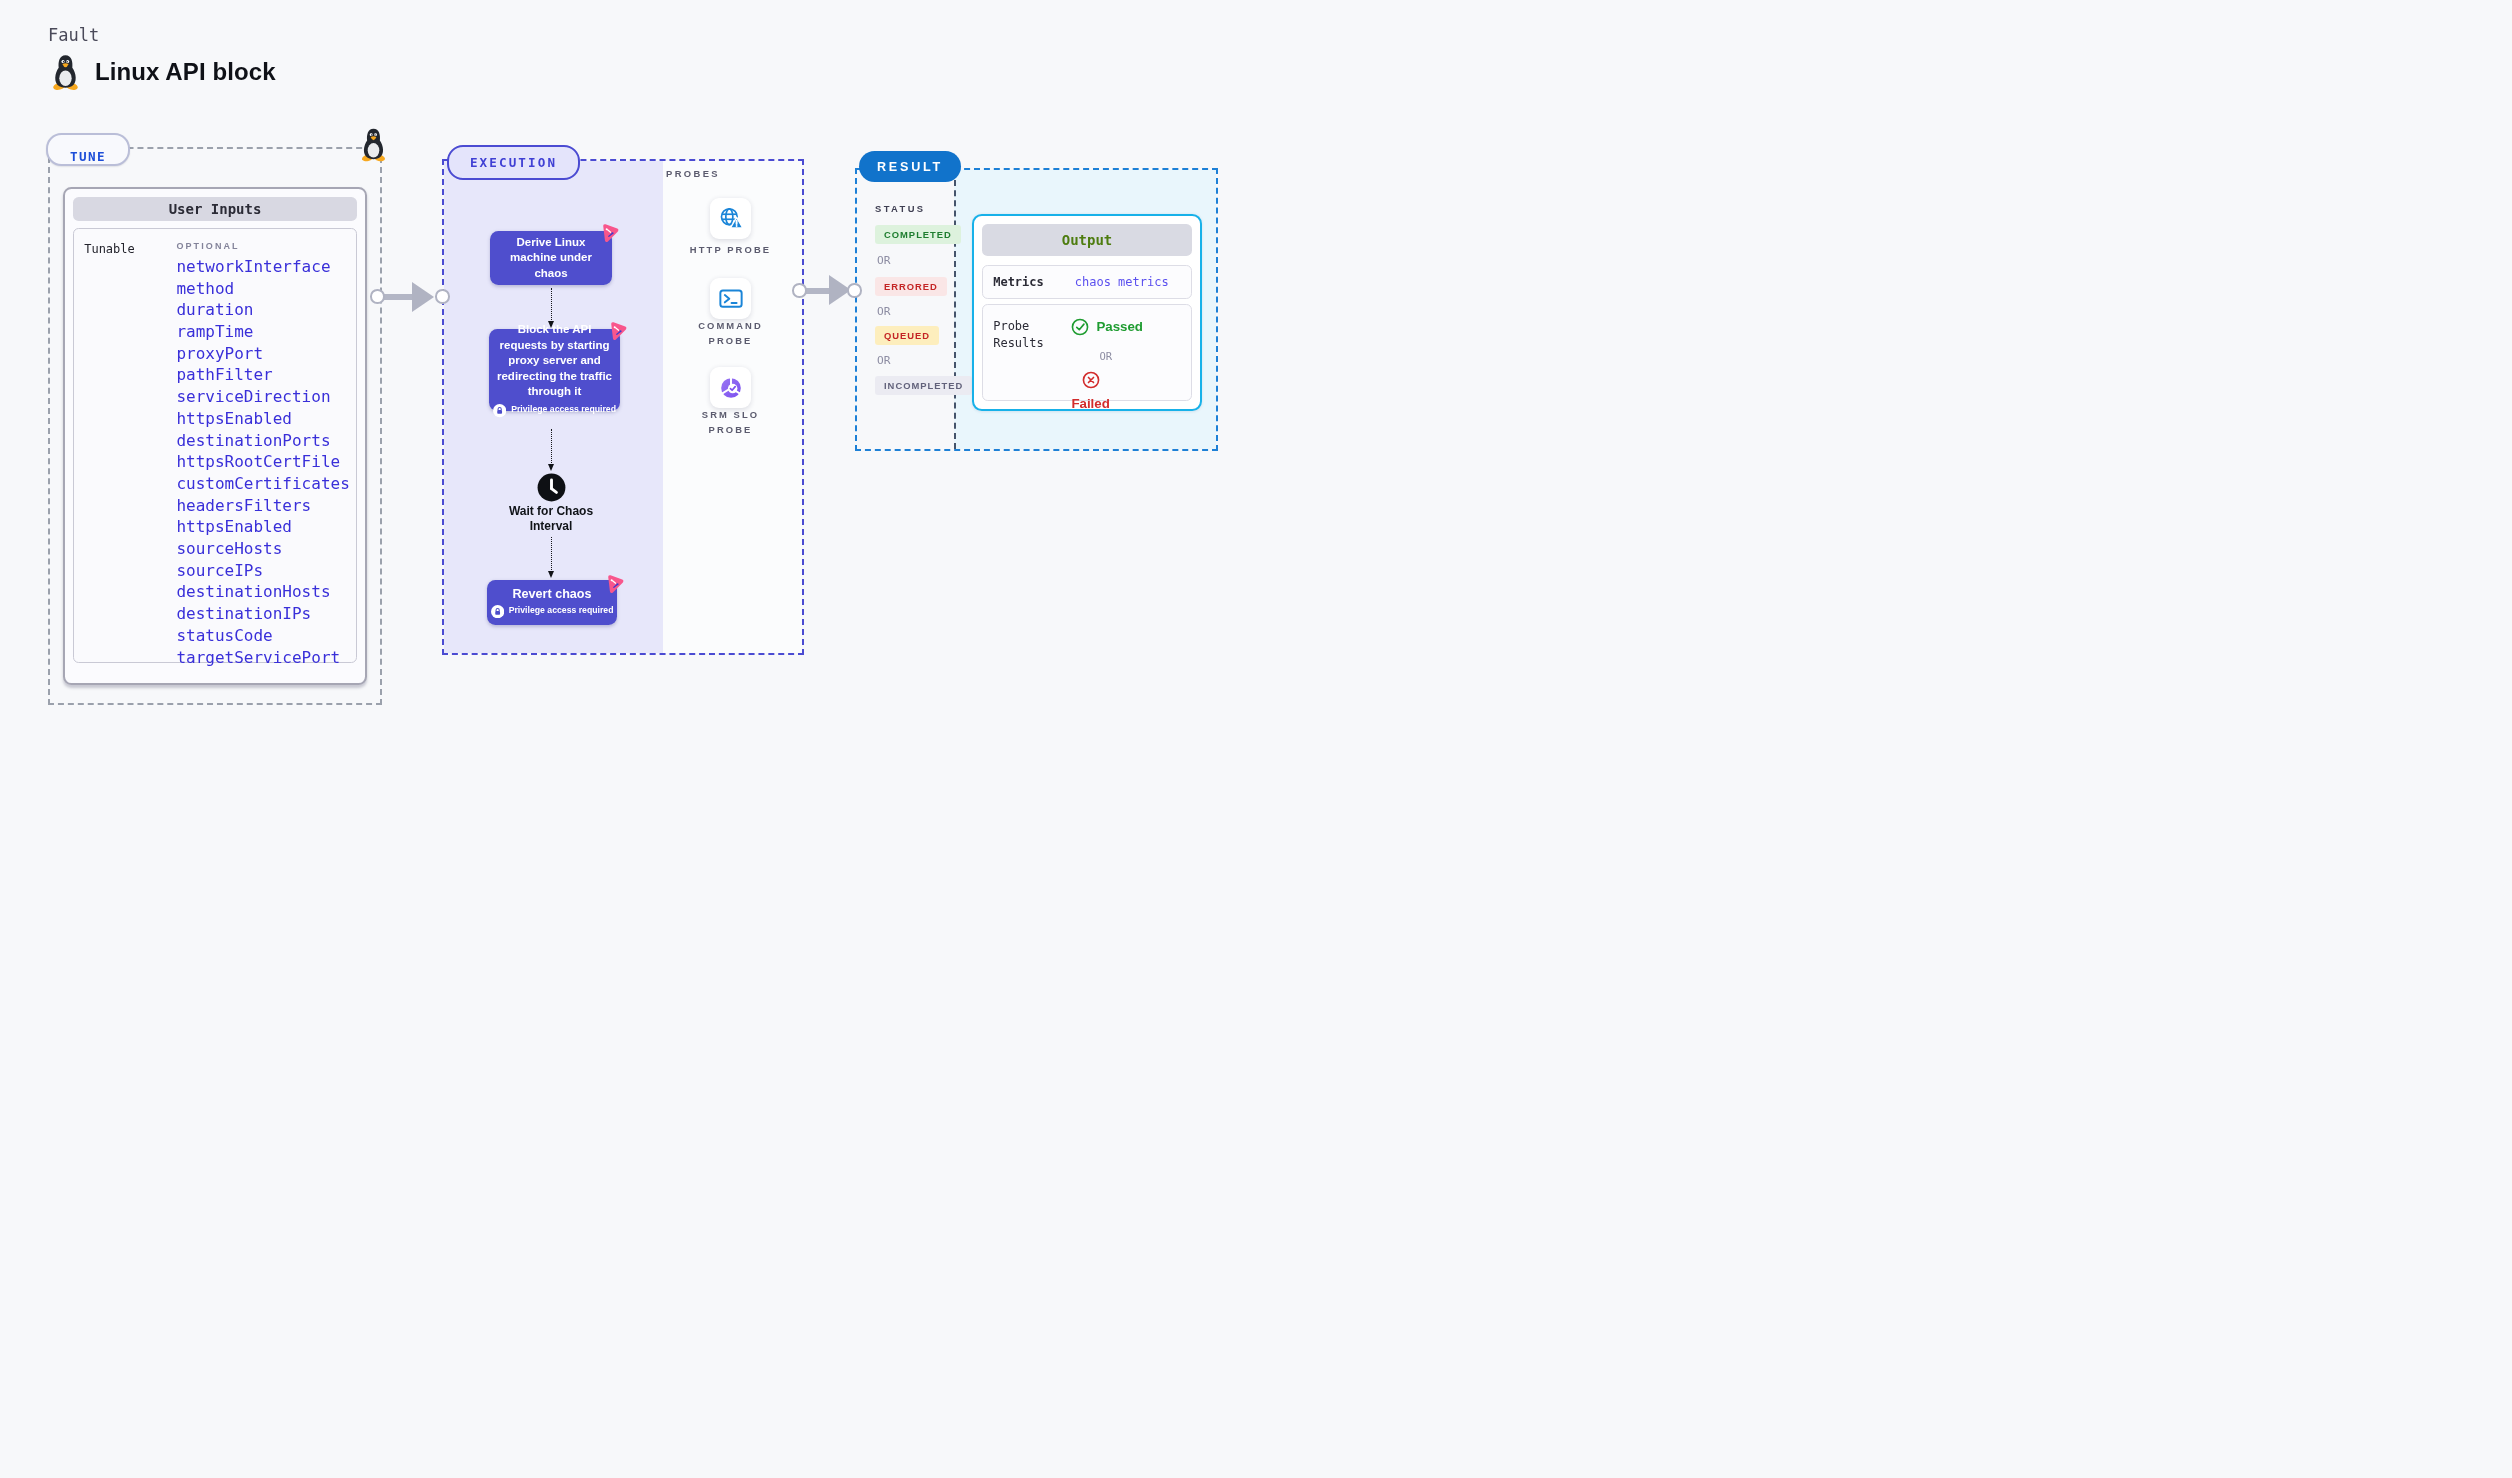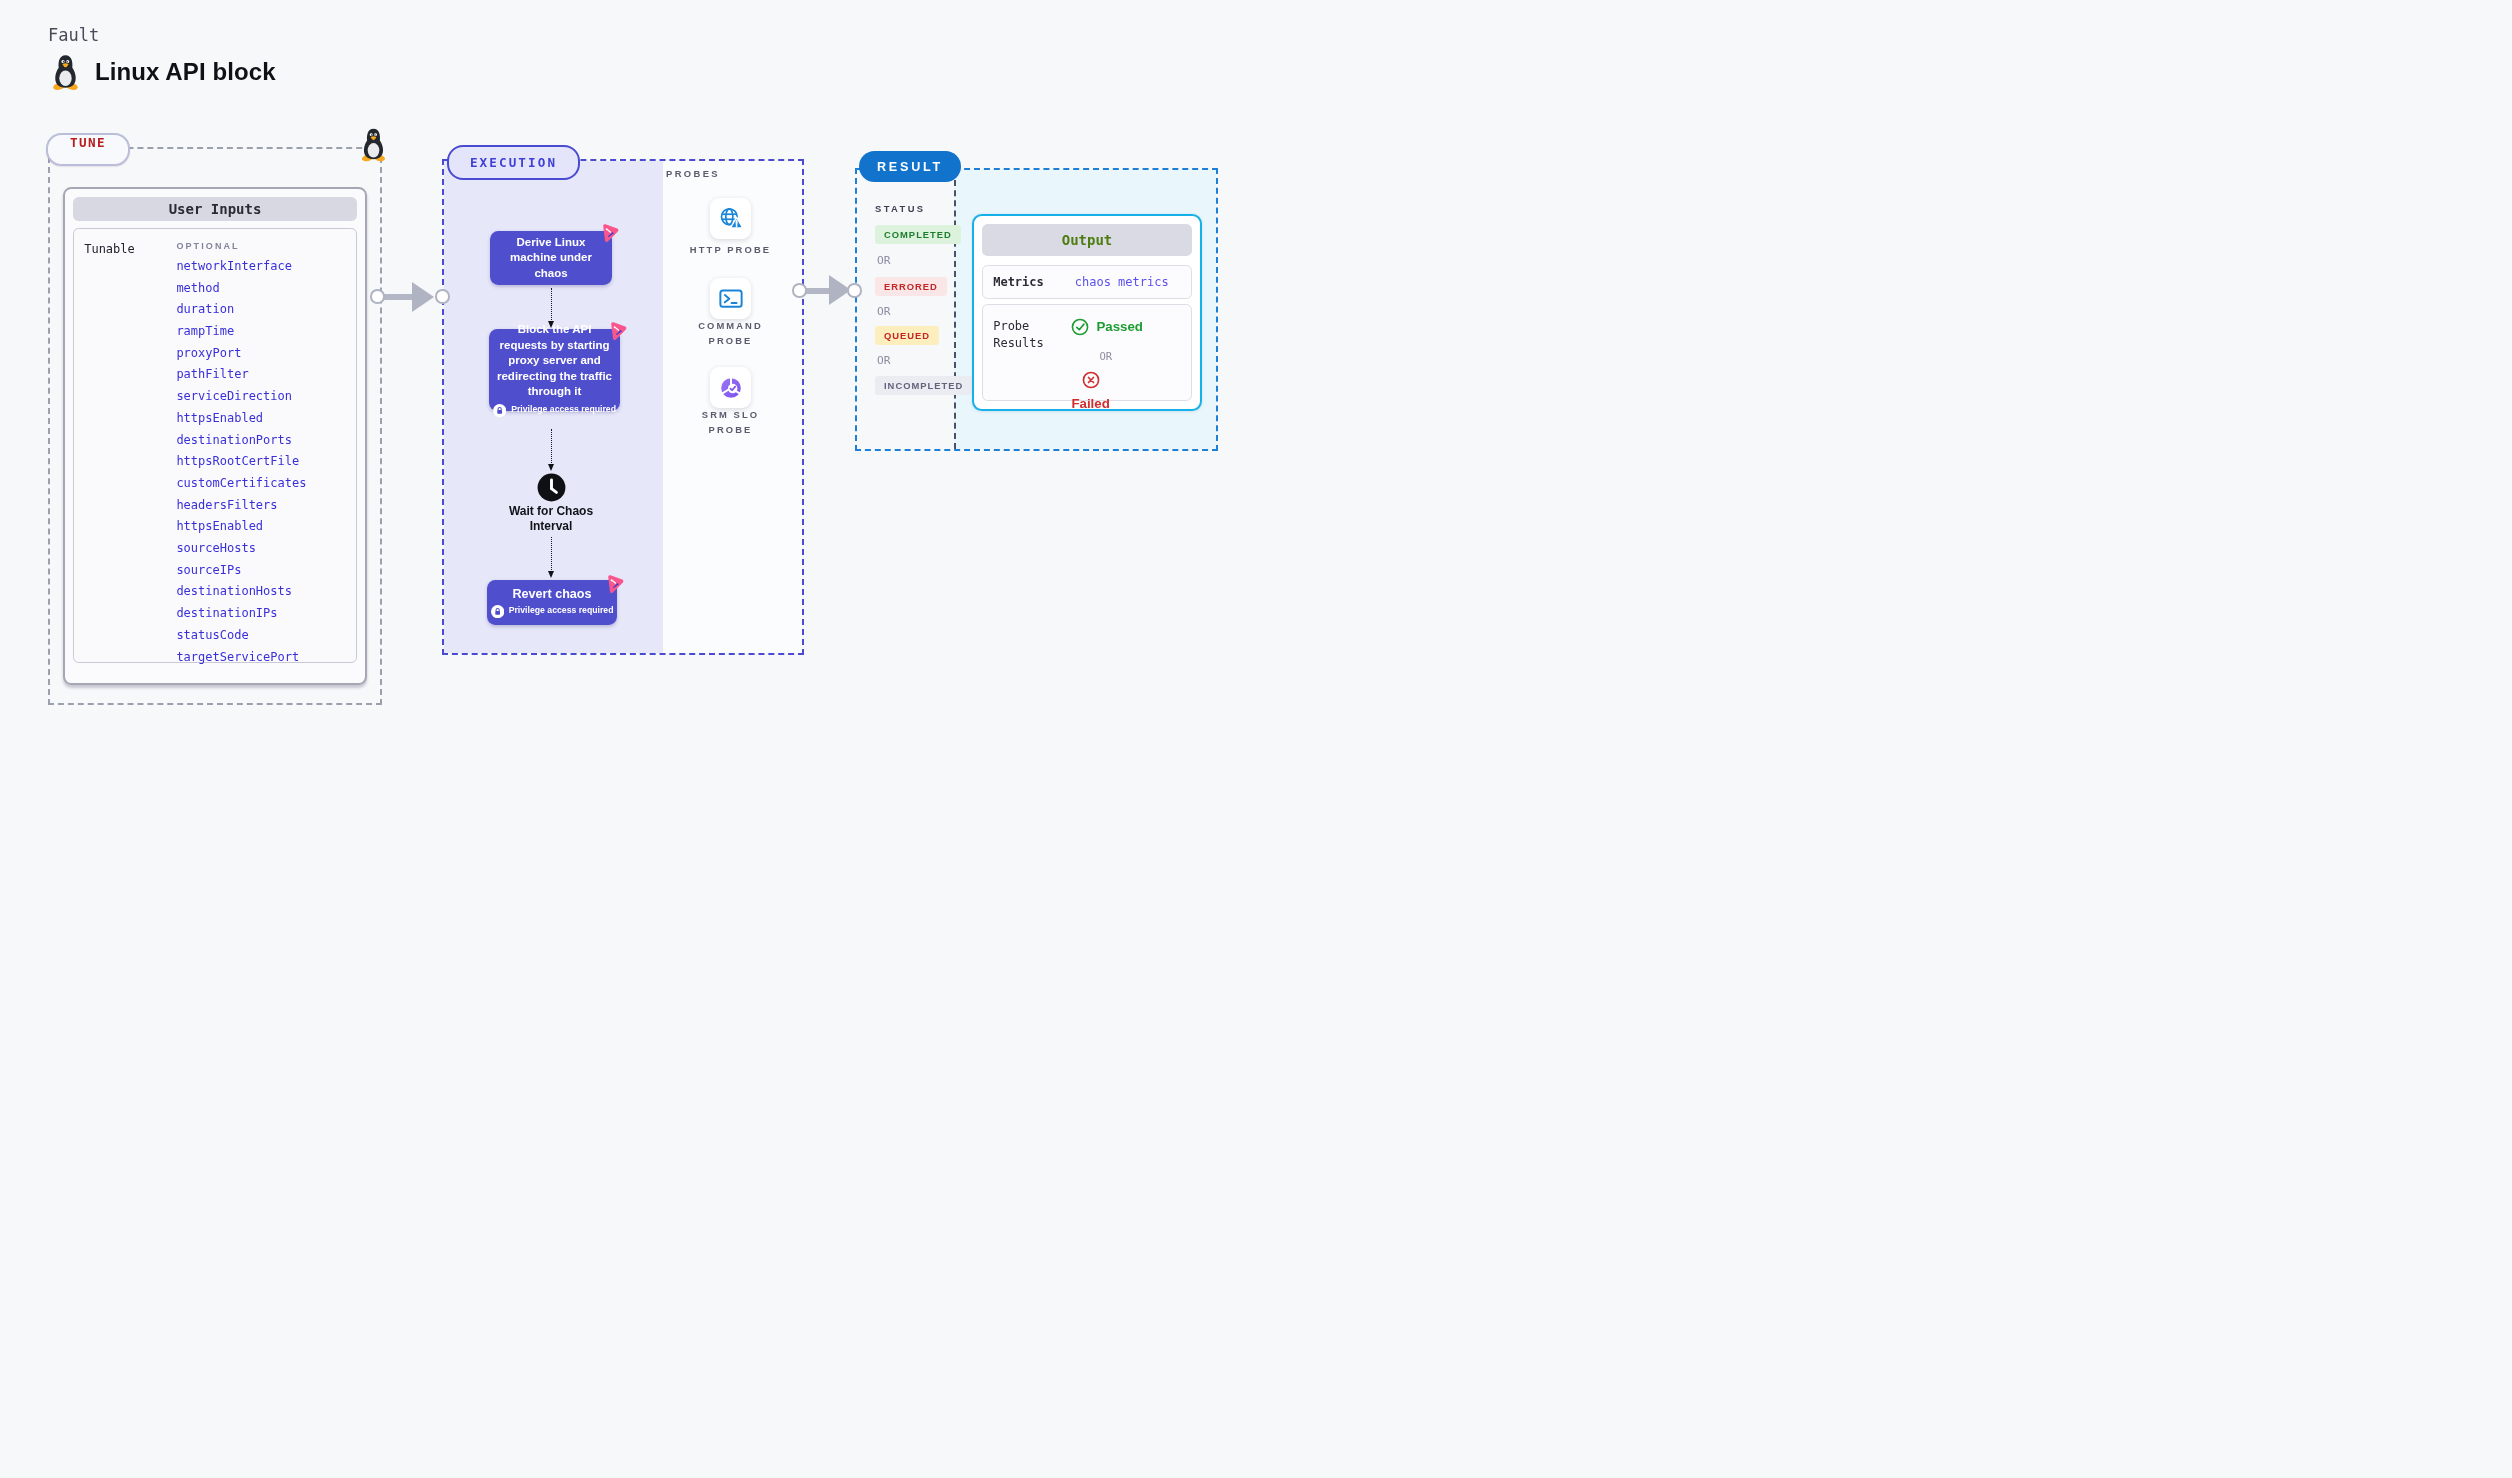--- a/index.html
+++ b/index.html
@@ -11,38 +11,38 @@
           font-size:17px;font-weight:500;color:#4a4a59;}
   .title-row{position:absolute;left:50px;top:54px;display:flex;align-items:center;gap:14px;}
   .title-row svg{width:31px;height:36px;}
   .page-title{font-size:24px;font-weight:800;color:#0f1117;letter-spacing:0.1px;}
 
   
   .tune-box{position:absolute;left:48px;top:147px;width:330px;height:554px;
             border:2.1px dashed #9ba1ac;}
   .tune-pill{position:absolute;left:46px;top:133px;width:80px;height:29px;z-index:4;
              background:#f8f9fd;border:2.1px solid #babed8;border-radius:15.4px;
-             display:flex;align-items:flex-start;justify-content:center;
+             display:flex;align-items:flex-end;justify-content:center;
              font-family:"DejaVu Sans Mono",monospace;font-weight:bold;font-size:12.6px;
-             letter-spacing:1.4px;color:#b91c1c;box-shadow:0 0.7px 1.4px rgba(30,30,60,.12);}
+             letter-spacing:1.4px;color:#1d4ed8;box-shadow:0 0.7px 1.4px rgba(30,30,60,.12);}
   .tune-tux{position:absolute;left:359px;top:127px;width:29px;height:35px;z-index:4;}
   .ui-card{position:absolute;left:63px;top:187px;width:300px;height:494px;
            background:#fbfbfe;border:2.1px solid #a6a6b4;border-radius:8.4px;
            box-shadow:0 2.1px 2.8px rgba(60,60,90,.25);}
   .ui-header{margin:8.4px 8.4px 0 8.4px;height:24px;background:#d8d8e2;border-radius:5.6px;
              display:flex;align-items:center;justify-content:center;
              font-family:"DejaVu Sans Mono",monospace;font-weight:bold;font-size:14px;color:#2b2b36;}
   .ui-panel{margin:7px 8.4px 0 8.4px;height:433px;background:#fafafd;
             border:1.4px solid #c9c9d5;border-radius:5.6px;position:relative;}
   .tunable{position:absolute;left:9.8px;top:12.6px;font-family:"DejaVu Sans Mono",monospace;
            font-size:12px;color:#23232c;}
   .optional{position:absolute;left:102px;top:11.2px;font-size:9px;font-weight:bold;
             letter-spacing:2.1px;color:#83839a;}
   .params{position:absolute;left:102px;top:26.5px;display:flex;flex-direction:column;
-          font-family:"DejaVu Sans Mono",monospace;font-size:12px;line-height:21.7px;color:#392fd9;}
+          font-family:"DejaVu Sans Mono",monospace;font-size:16px;line-height:21.7px;color:#392fd9;}
 
   
   .a-line{position:absolute;height:5.6px;background:#b3b6c5;z-index:3;}
   .a-tri{position:absolute;width:0;height:0;border-top:15.4px solid transparent;
          border-bottom:15.4px solid transparent;border-left:22.4px solid #b0b3c2;z-index:3;}
   .a-circle{position:absolute;width:10.5px;height:10.5px;border-radius:50%;background:#fff;
             border:2.8px solid #b0b3c2;z-index:4;}
 
   
   .exec-box{position:absolute;left:442px;top:159px;width:358px;height:492px;

